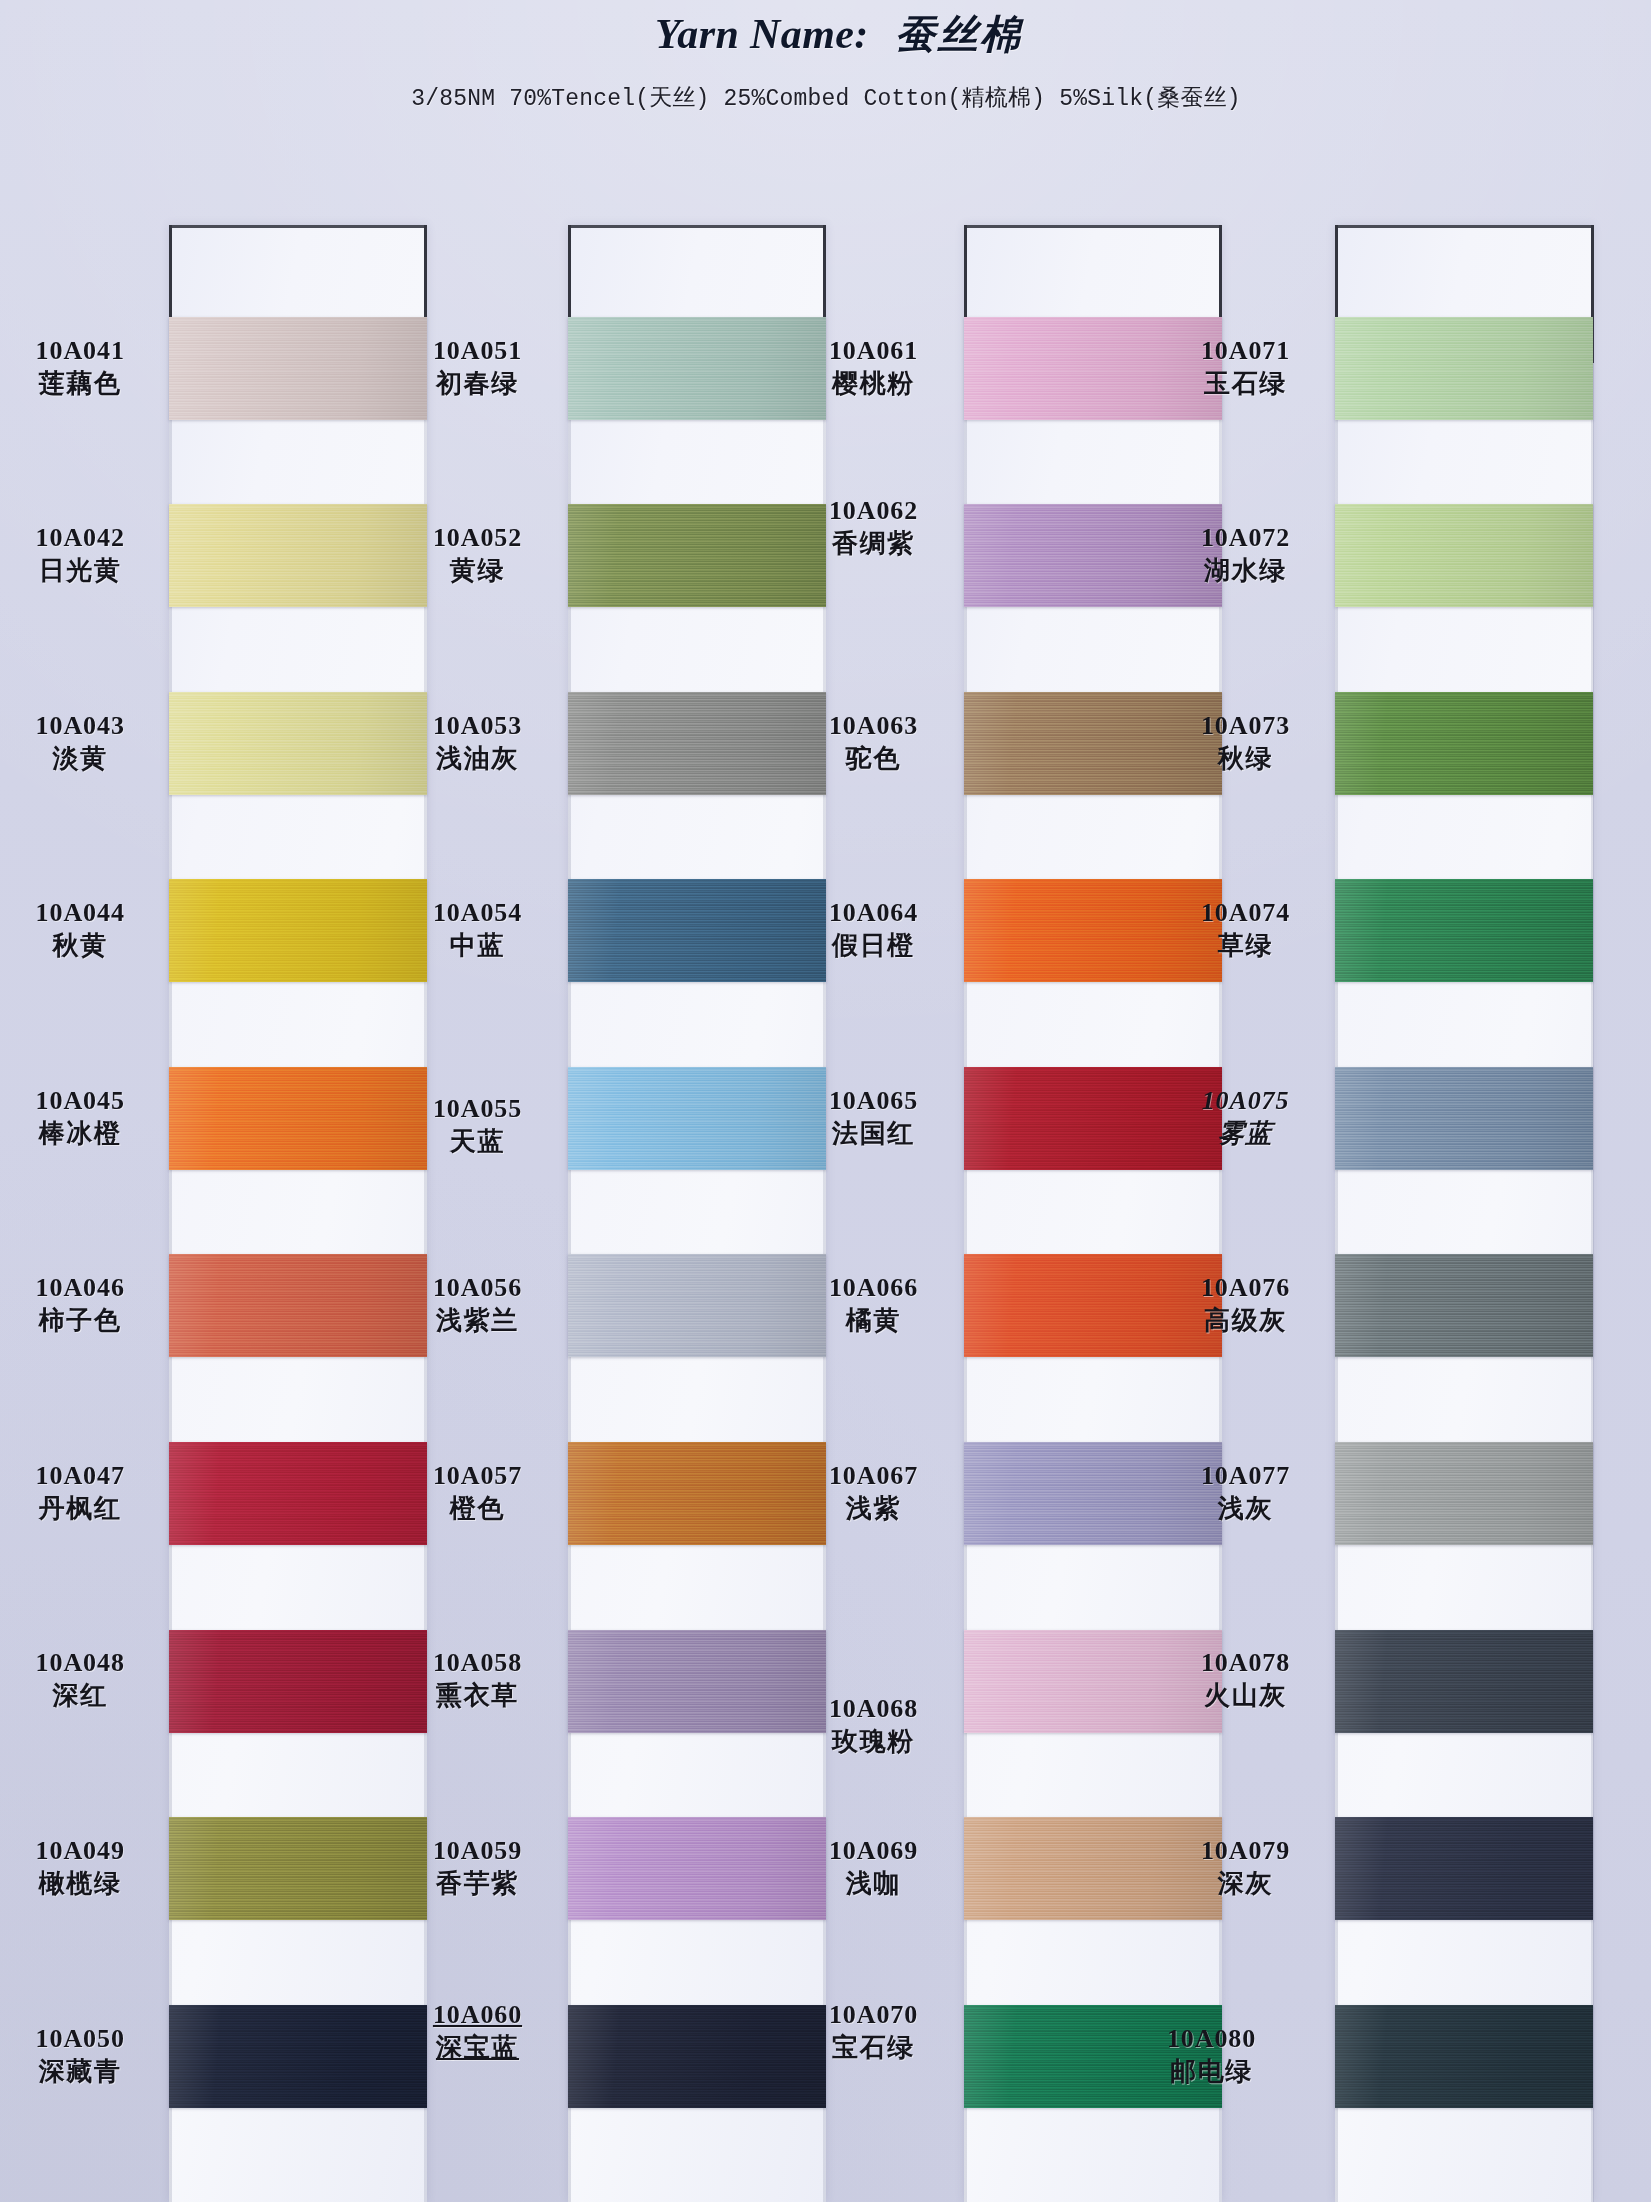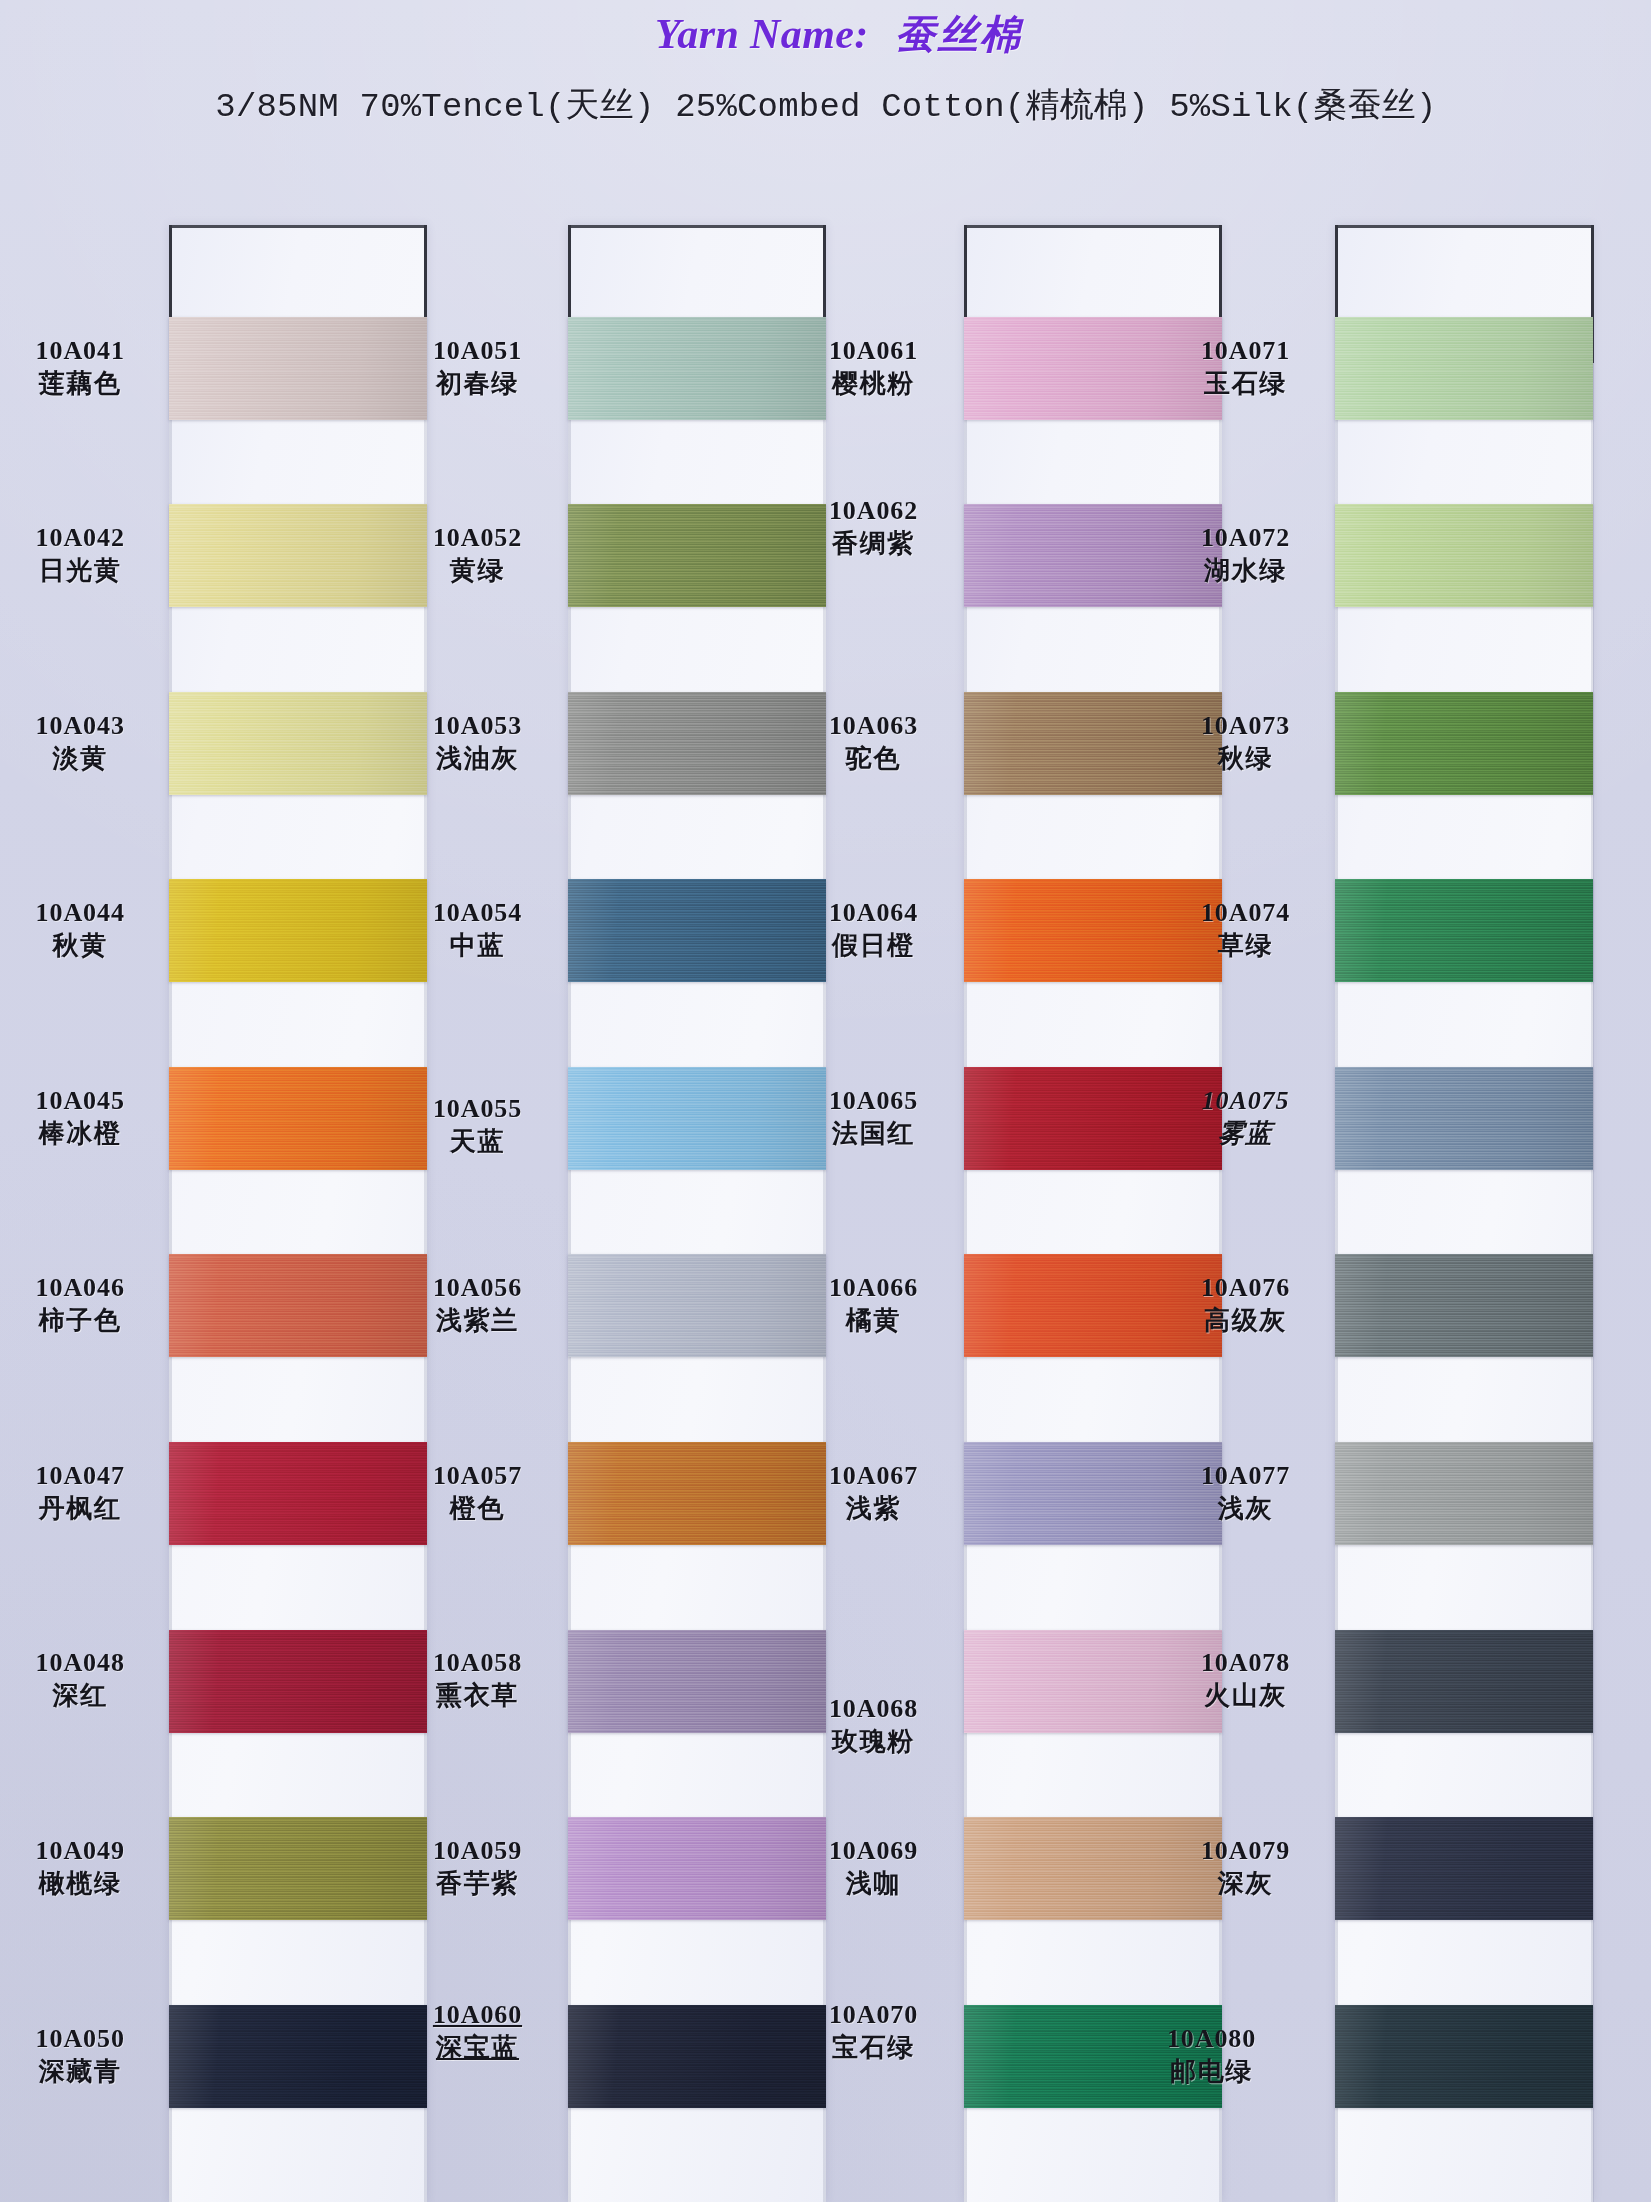--- a/index.html
+++ b/index.html
@@ -24,35 +24,35 @@
   
   .header{position:absolute;left:0;top:0;width:1652px;height:155px;}
   .hdr-row{
     position:absolute;top:6.9px;left:0;width:1652px;
     display:flex;justify-content:center;align-items:baseline;
     gap:172px;
   }
   .yarn-name, .item-no{
     font-family:"Liberation Serif","DejaVu Serif",serif;
     font-style:italic;font-weight:700;
-    font-size:42px;color:#6d28d9;
+    font-size:42px;color:#0f172a;
     white-space:nowrap;
     text-shadow:0.9px 0.9px 0 rgba(255,255,255,.55);
     letter-spacing:0.4px;
     margin-left:26px;
   }
   .yarn-name .cjk{
     font-family:"DejaVu Sans","Liberation Sans",sans-serif;
     font-weight:700;font-style:italic;font-size:40px;
     margin-left:15.5px;letter-spacing:2.6px;
   }
   .spec{
     position:absolute;top:82px;left:0;width:1652px;text-align:center;
     font-family:"Liberation Mono","DejaVu Sans Mono",monospace;
-    font-size:34px;color:#20202a;letter-spacing:0.2px;white-space:nowrap;
+    font-size:23px;color:#20202a;letter-spacing:0.2px;white-space:nowrap;
     text-shadow:0.9px 0.9px 0 rgba(255,255,255,.45);
   }
 
   
   .board{position:absolute;left:0;top:0;width:1652px;height:2203px;}
   .column{position:absolute;top:0;height:2203px;}
 
   
   .card-strip{
     position:absolute;top:225px;width:258px;height:1977px;

